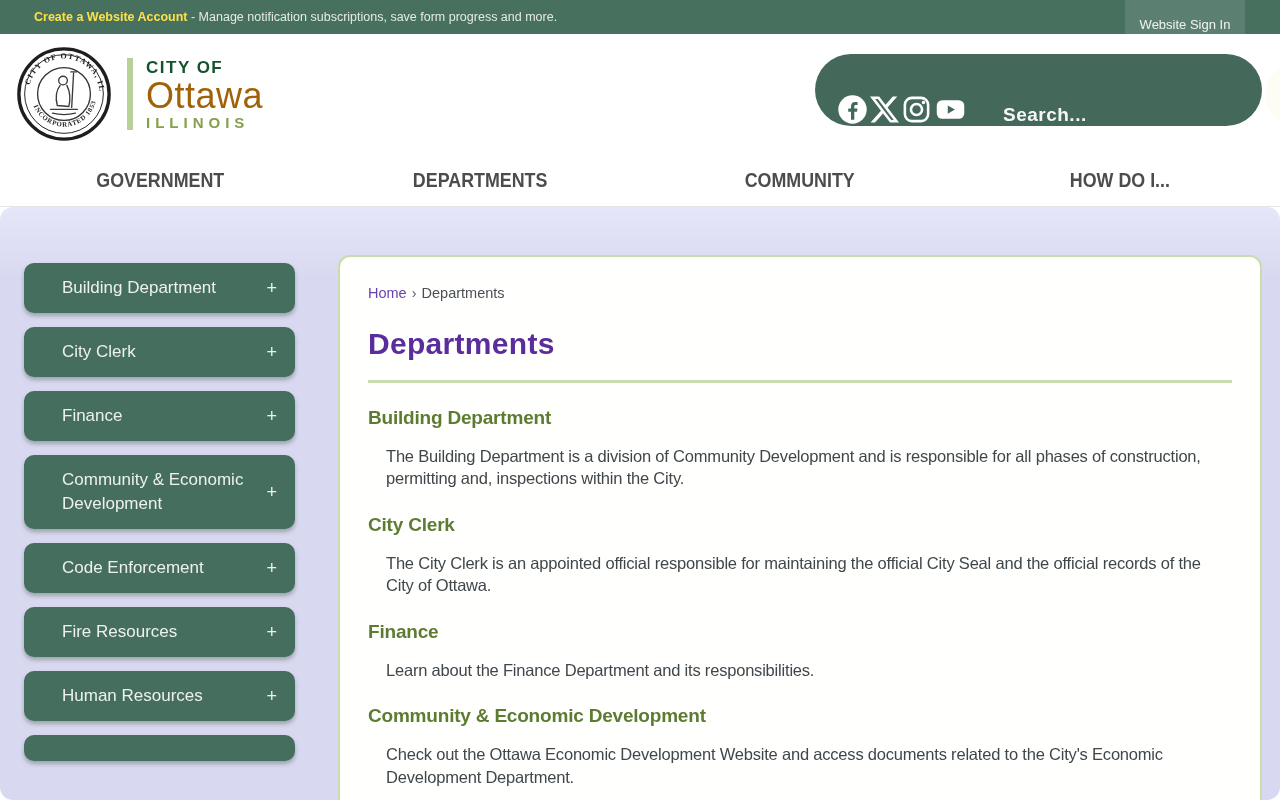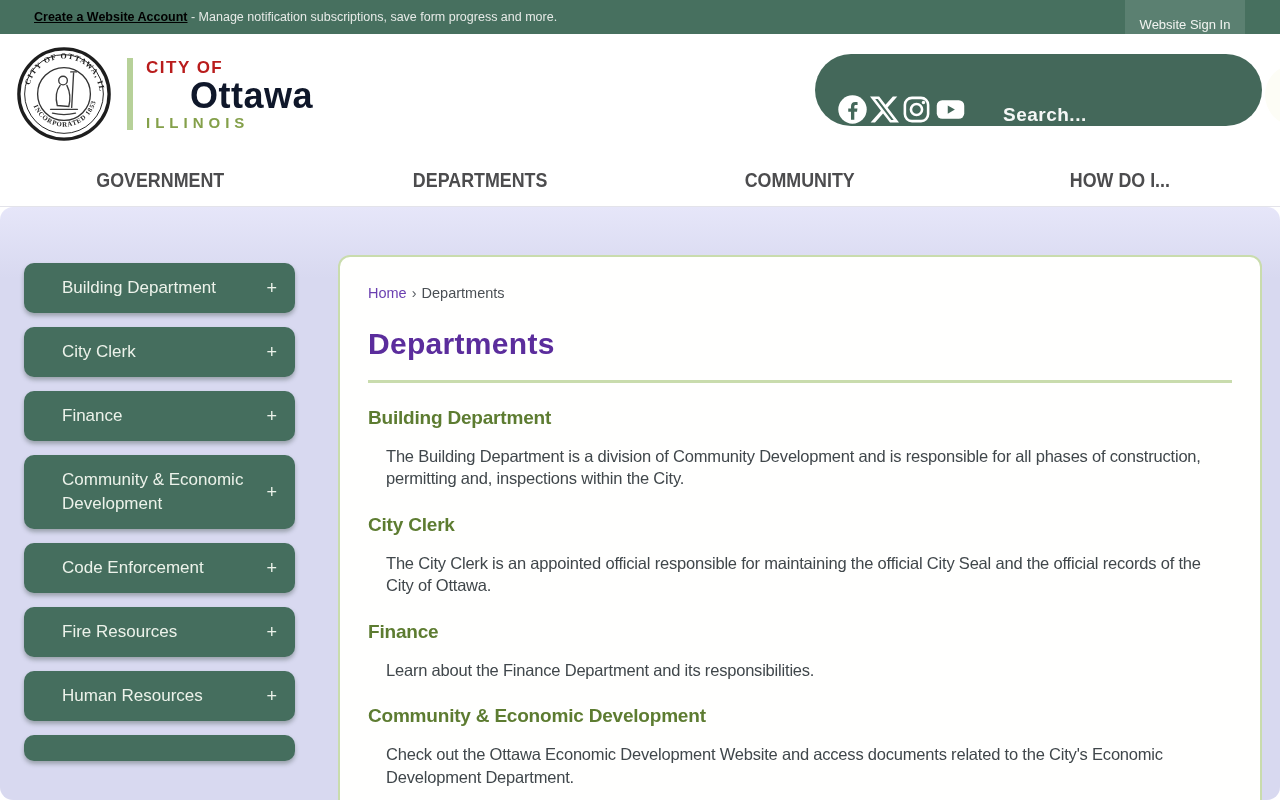--- a/index.html
+++ b/index.html
@@ -1,31 +1,31 @@
 <!DOCTYPE html>
 <html><head>
 <meta charset="utf-8">
 <style>
   * { margin:0; padding:0; box-sizing:border-box; }
   html,body { width:1280px; height:800px; overflow:hidden; font-family:"Liberation Sans", sans-serif; background:#fff; }
 
   
   .topbar { position:relative; height:34px; background:#47705f; display:flex; align-items:center; }
   .topbar-text { margin-left:34px; font-size:12.5px; color:#e6eae7; }
-  .topbar-text .acct { color:#000000; font-weight:bold;text-decoration:underline; }
+  .topbar-text .acct { color:#fde047; font-weight:bold; }
   .signin-btn { position:absolute; right:35px; top:0; height:48px; width:120px; background:#5b8071;
     color:#f2f4f1; font-size:13px; display:flex; align-items:center; justify-content:center; cursor:pointer; border:none; }
 
   
   .header { position:relative; height:173px; background:#ffffff; border-bottom:1px solid #e3e3ea; }
   .logo-group { position:absolute; left:16px; top:12px; display:flex; align-items:center; }
   .seal { width:96px; height:96px; }
   .logo-bar { width:6px; height:72px; background:#b7d199; margin:0 13px 0 15px; }
-  .logo-line1 { font-size:17px; font-weight:600; color:#b91c1c; letter-spacing:1.5px; }
-  .logo-line2 { font-size:36px; font-weight:bold; color:#0f172a; letter-spacing:0.5px; line-height:1.0;margin-left:44px; }
+  .logo-line1 { font-size:17px; font-weight:600; color:#14532d; letter-spacing:1.5px; }
+  .logo-line2 { font-size:36px; font-weight:normal; color:#a16207; letter-spacing:0.5px; line-height:1.0; }
   .logo-line3 { font-size:15px; font-weight:600; color:#84a04a; letter-spacing:5px; }
 
   .search-pill { position:absolute; right:18px; top:20px; width:447px; height:72px; background:#44685a;
     border-radius:36px; display:flex; align-items:flex-end; padding-left:22px; }
   .social-icon { width:34px; height:34px; display:flex; align-items:center; justify-content:center; margin-right:2px; cursor:pointer; }
   .pill-divider { width:3px; height:52px; background:#b9ccae; opacity:.85; margin:0 6px 0 12px; border-radius:2px; }
   .search-input { flex:1; background:transparent; border:none; outline:none; color:#fff;
     font-size:19px; font-weight:bold; padding-left:16px; font-family:"Liberation Sans", sans-serif; letter-spacing:0.5px; }
   .search-input::placeholder { color:rgba(255,255,255,0.95); }
   .search-btn { width:62px; height:62px; border-radius:50%; background:#fdfdf6; border:none; margin-right:5px;

